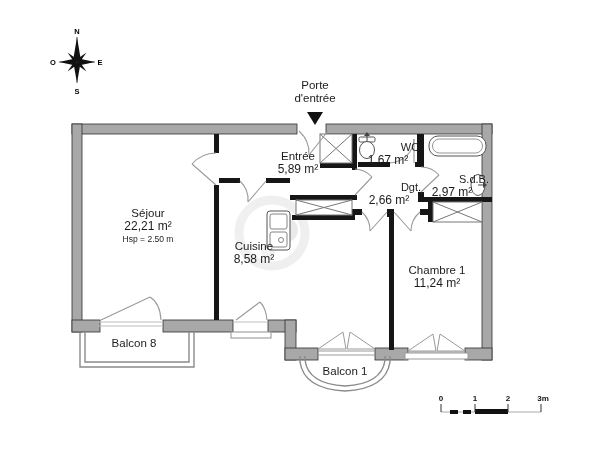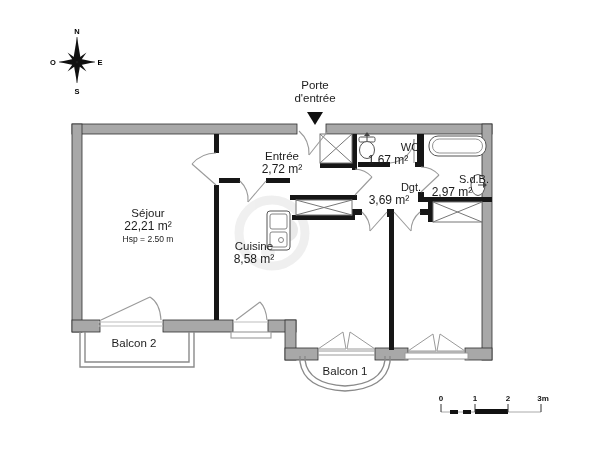--- a/index.html
+++ b/index.html
@@ -218,49 +218,53 @@
     <div>Porte</div>
     <div>d'entrée</div>
   </div>
 
   <div class="lbl" style="left:148px;top:207px;">
     <div class="rname">Séjour</div>
     <div class="rarea">22,21 m²</div>
     <div class="rnote">Hsp = 2.50 m</div>
   </div>
 
-  <div class="lbl" style="left:282px;top:150px;">
+  <div class="lbl" style="left:298px;top:150px;">
     <div class="rname">Entrée</div>
-    <div class="rarea">2,72 m²</div>
+    <div class="rarea">5,89 m²</div>
   </div>
 
   <div class="lbl sm" style="left:388px;top:141px;">
     <div class="rname">WC</div>
     <div class="rarea">1,67 m²</div>
   </div>
 
   <div class="lbl sm" style="left:452px;top:173px;">
     <div class="rname">S.d.B.</div>
     <div class="rarea">2,97 m²</div>
   </div>
 
   <div class="lbl sm" style="left:389px;top:181px;text-align:center;">
     <div class="rname">Dgt.</div>
-    <div class="rarea">3,69 m²</div>
+    <div class="rarea">2,66 m²</div>
   </div>
 
   <div class="lbl" style="left:254px;top:240px;">
     <div class="rname">Cuisine</div>
     <div class="rarea">8,58 m²</div>
   </div>
 
 
+  <div class="lbl" style="left:437px;top:264px;">
+    <div class="rname">Chambre 1</div>
+    <div class="rarea">11,24 m²</div>
+  </div>
 
   <div class="lbl" style="left:134px;top:337px;">
-    <div class="rname">Balcon 2</div>
+    <div class="rname">Balcon 8</div>
   </div>
 
   <div class="lbl" style="left:345px;top:365px;">
     <div class="rname">Balcon 1</div>
   </div>
 
   <div class="scale-num" style="left:441px;top:394px;">0</div>
   <div class="scale-num" style="left:475px;top:394px;">1</div>
   <div class="scale-num" style="left:508px;top:394px;">2</div>
   <div class="scale-num" style="left:543px;top:394px;">3m</div>

